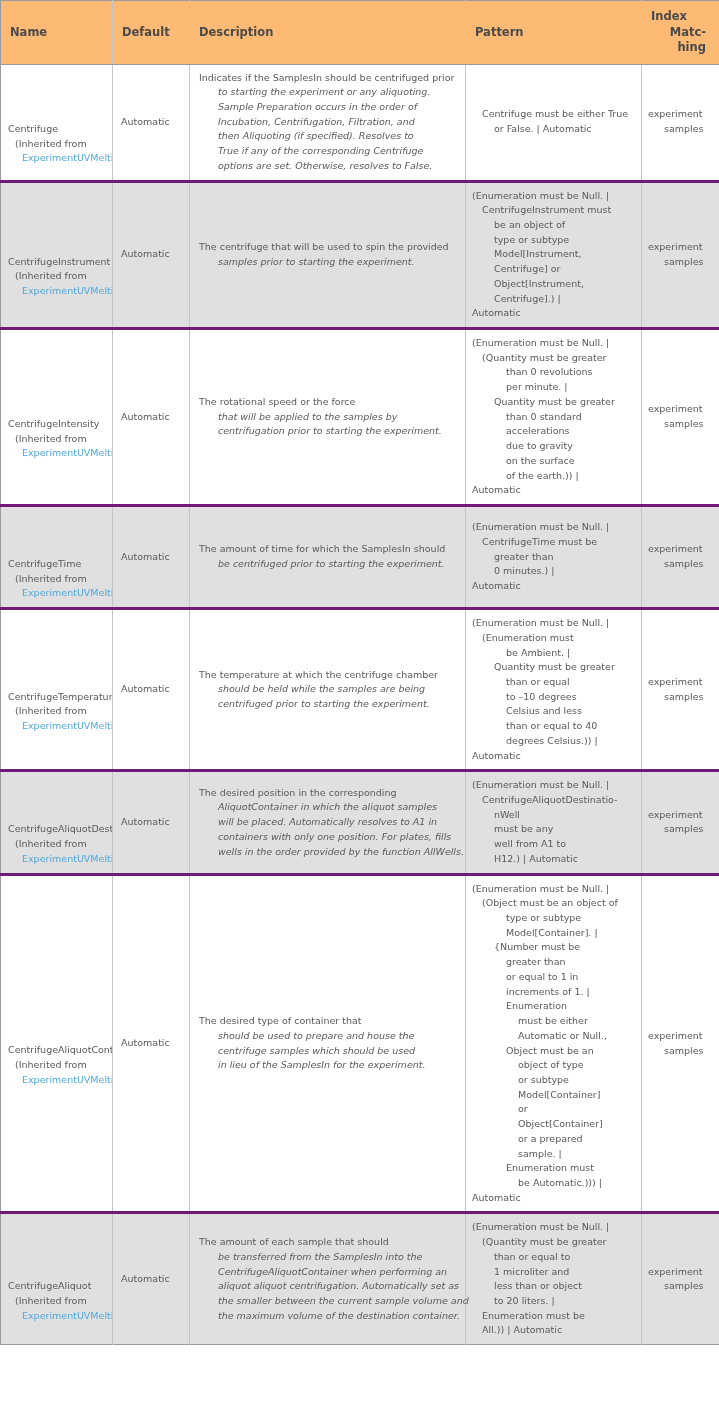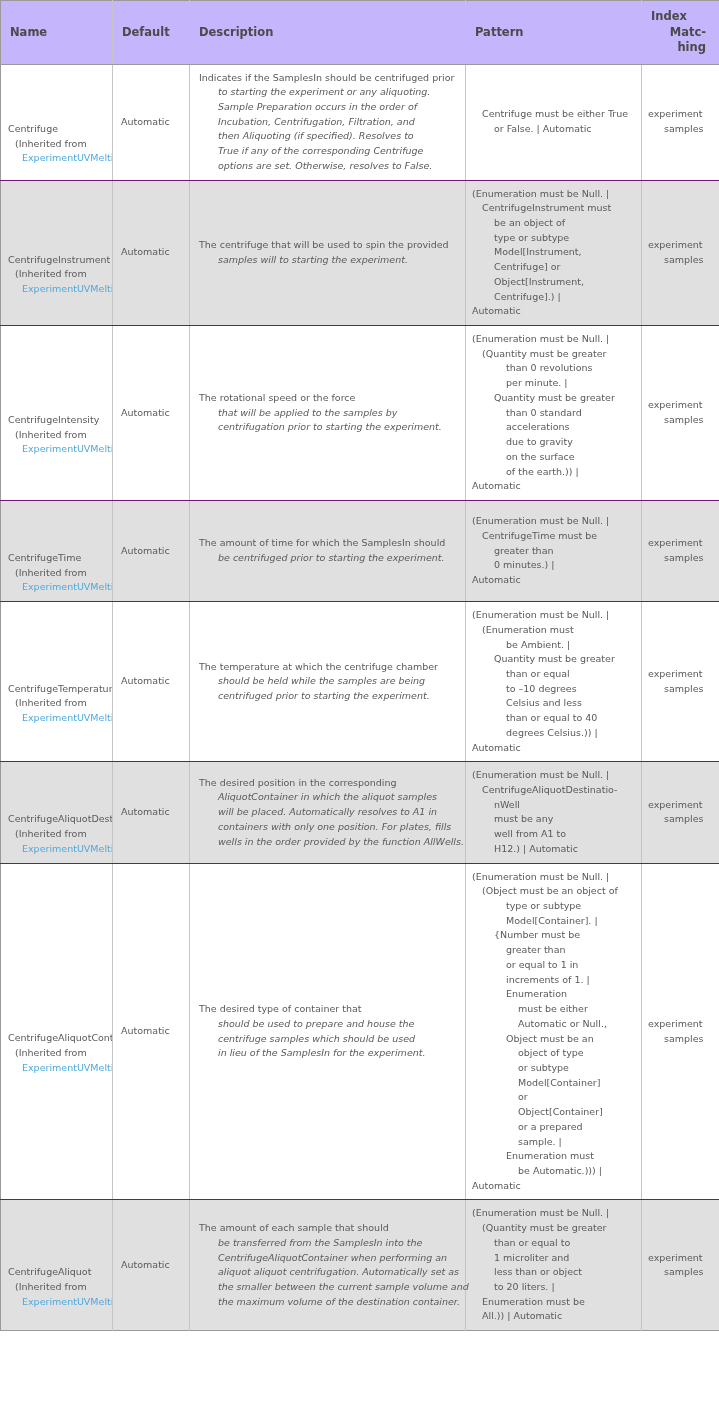--- a/index.html
+++ b/index.html
@@ -19,21 +19,21 @@
     border: 1px solid #9a9a9a;
     box-sizing: border-box;
   }
   #doc-table col.c-name     { width: 112px; }
   #doc-table col.c-default  { width: 77px;  }
   #doc-table col.c-desc     { width: 276px; }
   #doc-table col.c-pattern  { width: 176px; }
   #doc-table col.c-index    { width: 78px;  }
 
   thead th {
-    background: #c4b5fd;
+    background: #fdba74;
     font-size: 11.5px;
     font-weight: bold;
     color: #4a4a4a;
     text-align: left;
     vertical-align: middle;
     padding: 8px 9px;
     height: 48px;
     box-sizing: border-box;
     border-right: 1px solid #c4c4c4;
     border-bottom: 1px solid #9a9a9a;
@@ -43,21 +43,21 @@
   thead th.th-index { padding-right: 7px; }
   thead th.th-index .ix-l1 { display:block; text-align:left; }
   thead th.th-index .ix-l2 { display:block; text-align:right; padding-right:6px; }
   thead th.th-index .ix-l3 { display:block; text-align:right; padding-right:6px; }
 
   tbody tr { background: #ffffff; }
   tbody tr.alt { background: #e0e0e0; }
 
   tbody td {
     border-right: 1px solid #c4c4c4;
-    border-bottom: 1px solid #701a75;
+    border-bottom: 3px solid #701a75;
     vertical-align: middle;
     font-size: 9.5px;
     line-height: 1.55;
     color: #5a5a5a;
     padding: 6px 8px;
     box-sizing: border-box;
   }
   tbody td:last-child { border-right: none; }
   tbody tr:last-child td { border-bottom: none; }
 
@@ -162,21 +162,21 @@
       </tr>
       <tr class="alt">
         <td class="cell-name">
           <span class="nm-line1">CentrifugeInstrument</span>
           <span class="nm-line2">(Inherited from</span>
           <a class="nm-link">ExperimentUVMelting</a>
         </td>
         <td class="cell-default">Automatic</td>
         <td class="cell-desc">
           <span class="dline">The centrifuge that will be used to spin the provided</span>
-          <span class="dline ind">samples will to starting the experiment.</span>
+          <span class="dline ind">samples prior to starting the experiment.</span>
         </td>
         <td class="cell-pattern">
           <span class="pline i0">(Enumeration must be Null. |</span>
           <span class="pline i1">CentrifugeInstrument must</span>
           <span class="pline i2">be an object of</span>
           <span class="pline i2">type or subtype</span>
           <span class="pline i2">Model[Instrument,</span>
           <span class="pline i2">Centrifuge] or</span>
           <span class="pline i2">Object[Instrument,</span>
           <span class="pline i2">Centrifuge].) |</span>

